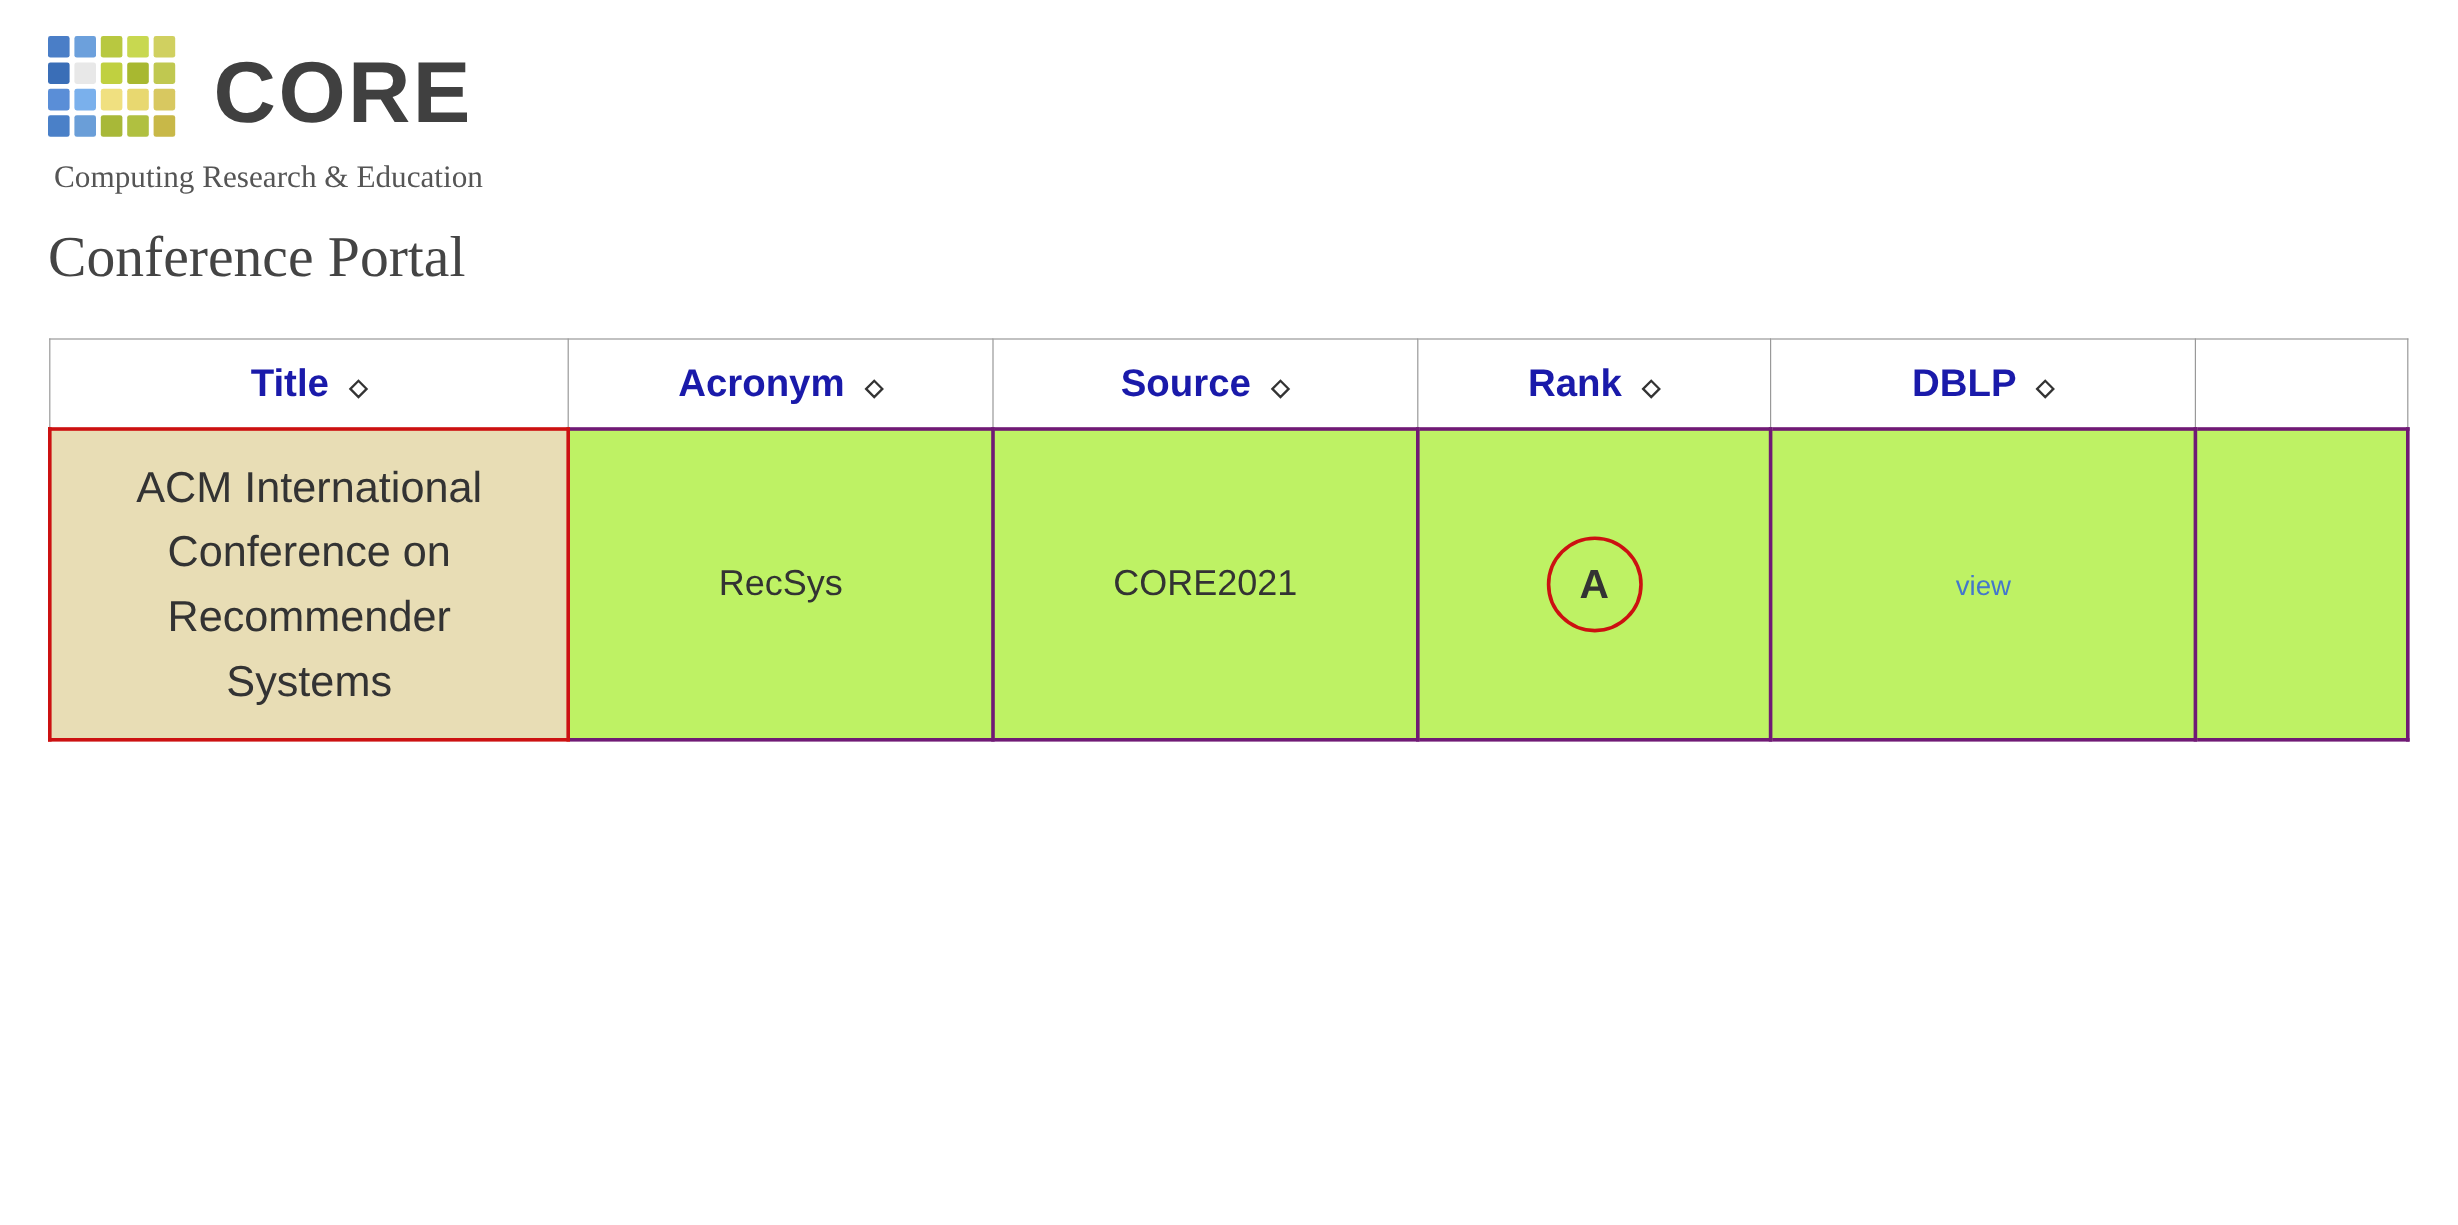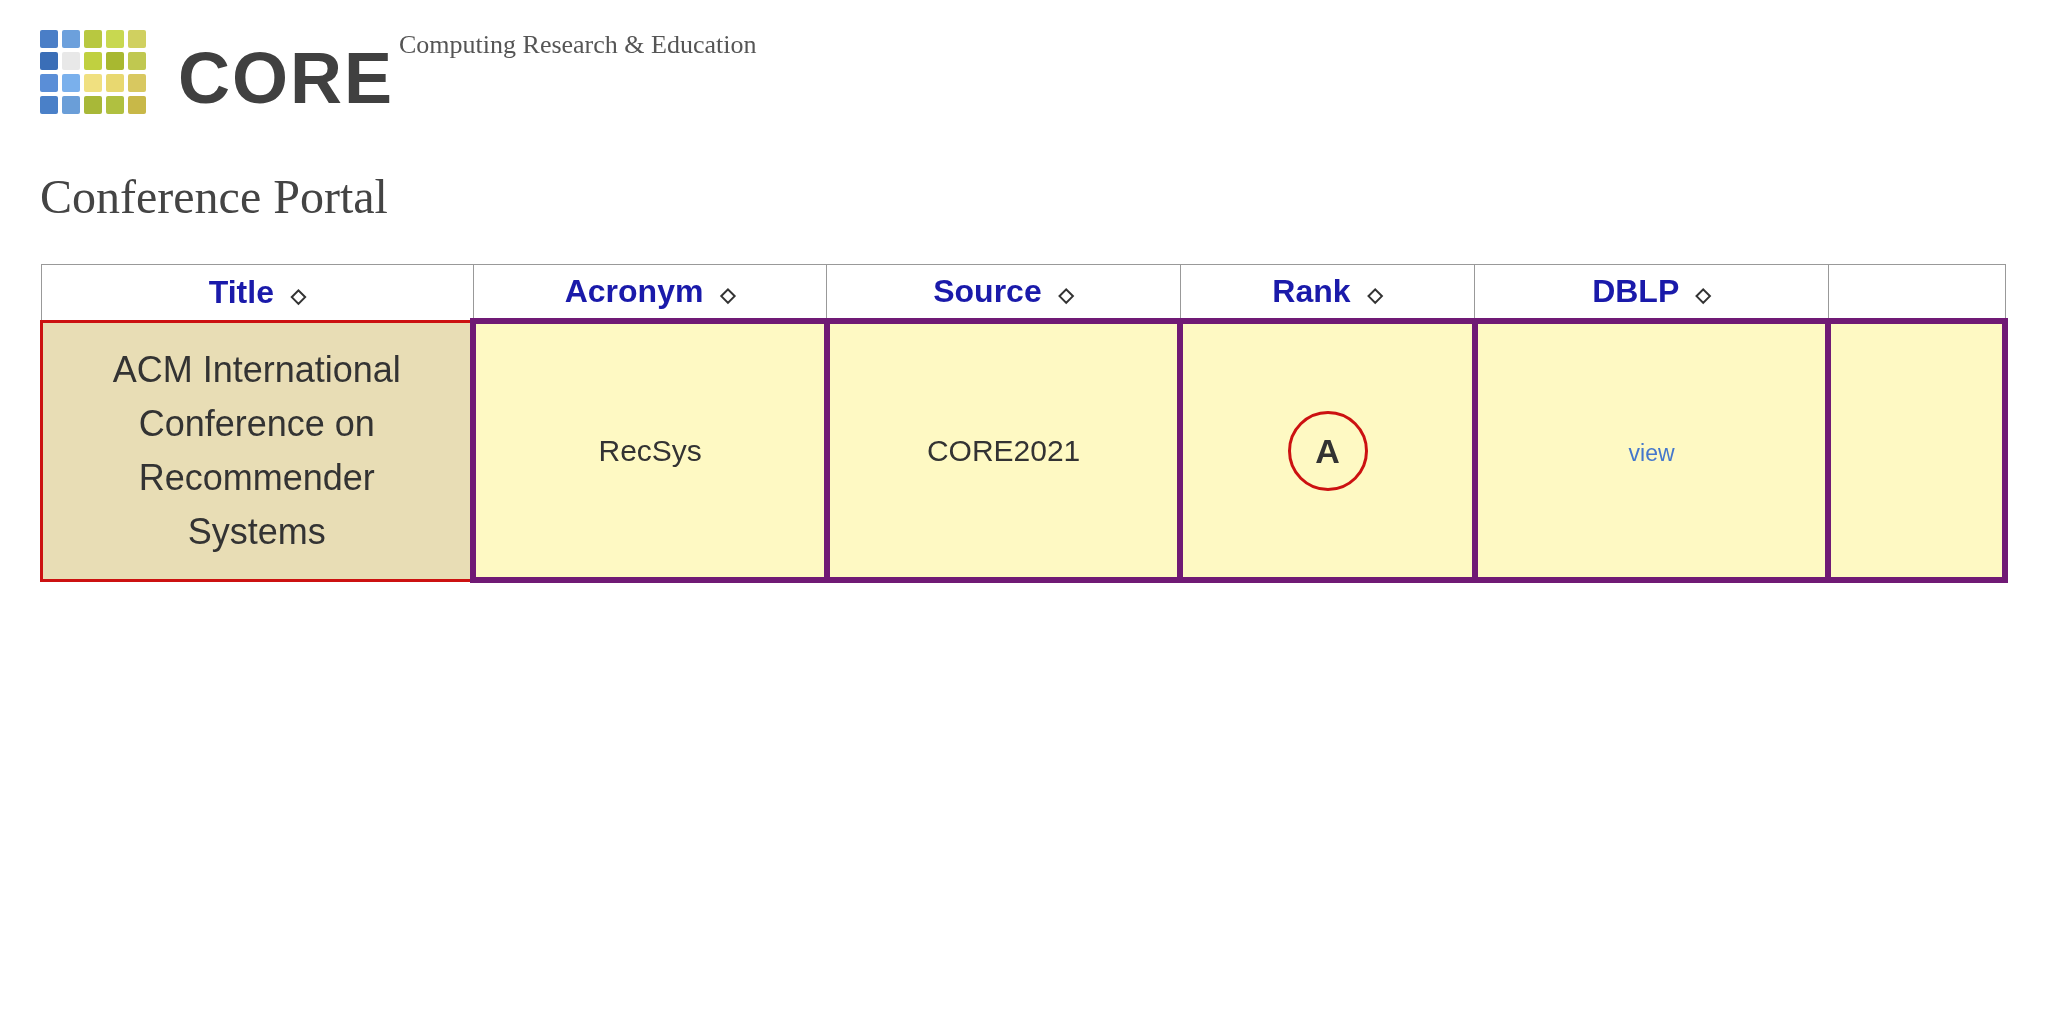--- a/index.html
+++ b/index.html
@@ -11,22 +11,22 @@
     body {
       background: #ffffff;
       font-family: Arial, sans-serif;
       padding: 30px 40px;
       width: 2048px;
       min-height: 1021px;
     }
 
     .logo-section {
       display: flex;
-      flex-direction: row;
-      margin-bottom: 36px;
+      flex-direction: column;
+      margin-bottom: 24px;
     }
 
     .logo-container {
       display: flex;
       align-items: center;
       margin-bottom: 8px;
     }
 
     .logo-text {
       font-size: 72px;
@@ -57,38 +57,38 @@
     }
 
     table {
       width: 100%;
       border-collapse: collapse;
     }
 
     th {
       background: #ffffff;
       border: 1px solid #999;
-      padding: 8px 24px;
+      padding: 18px 24px;
       text-align: center;
       font-size: 32px;
       font-weight: bold;
       color: #1a1aaa;
       white-space: nowrap;
     }
 
     .sort-icon {
       display: inline-block;
       font-size: 22px;
       margin-left: 8px;
       color: #333;
     }
 
     td {
-      background: #fef9c3;
-      border: 6px solid #701a75;
+      background: #bef264;
+      border: 3px solid #701a75;
       padding: 20px 30px;
       text-align: center;
       font-size: 30px;
       color: #333333;
       vertical-align: middle;
     }
 
     .title-cell {
       border: 3px solid #cc1111;
       background: #e8ddb5;

